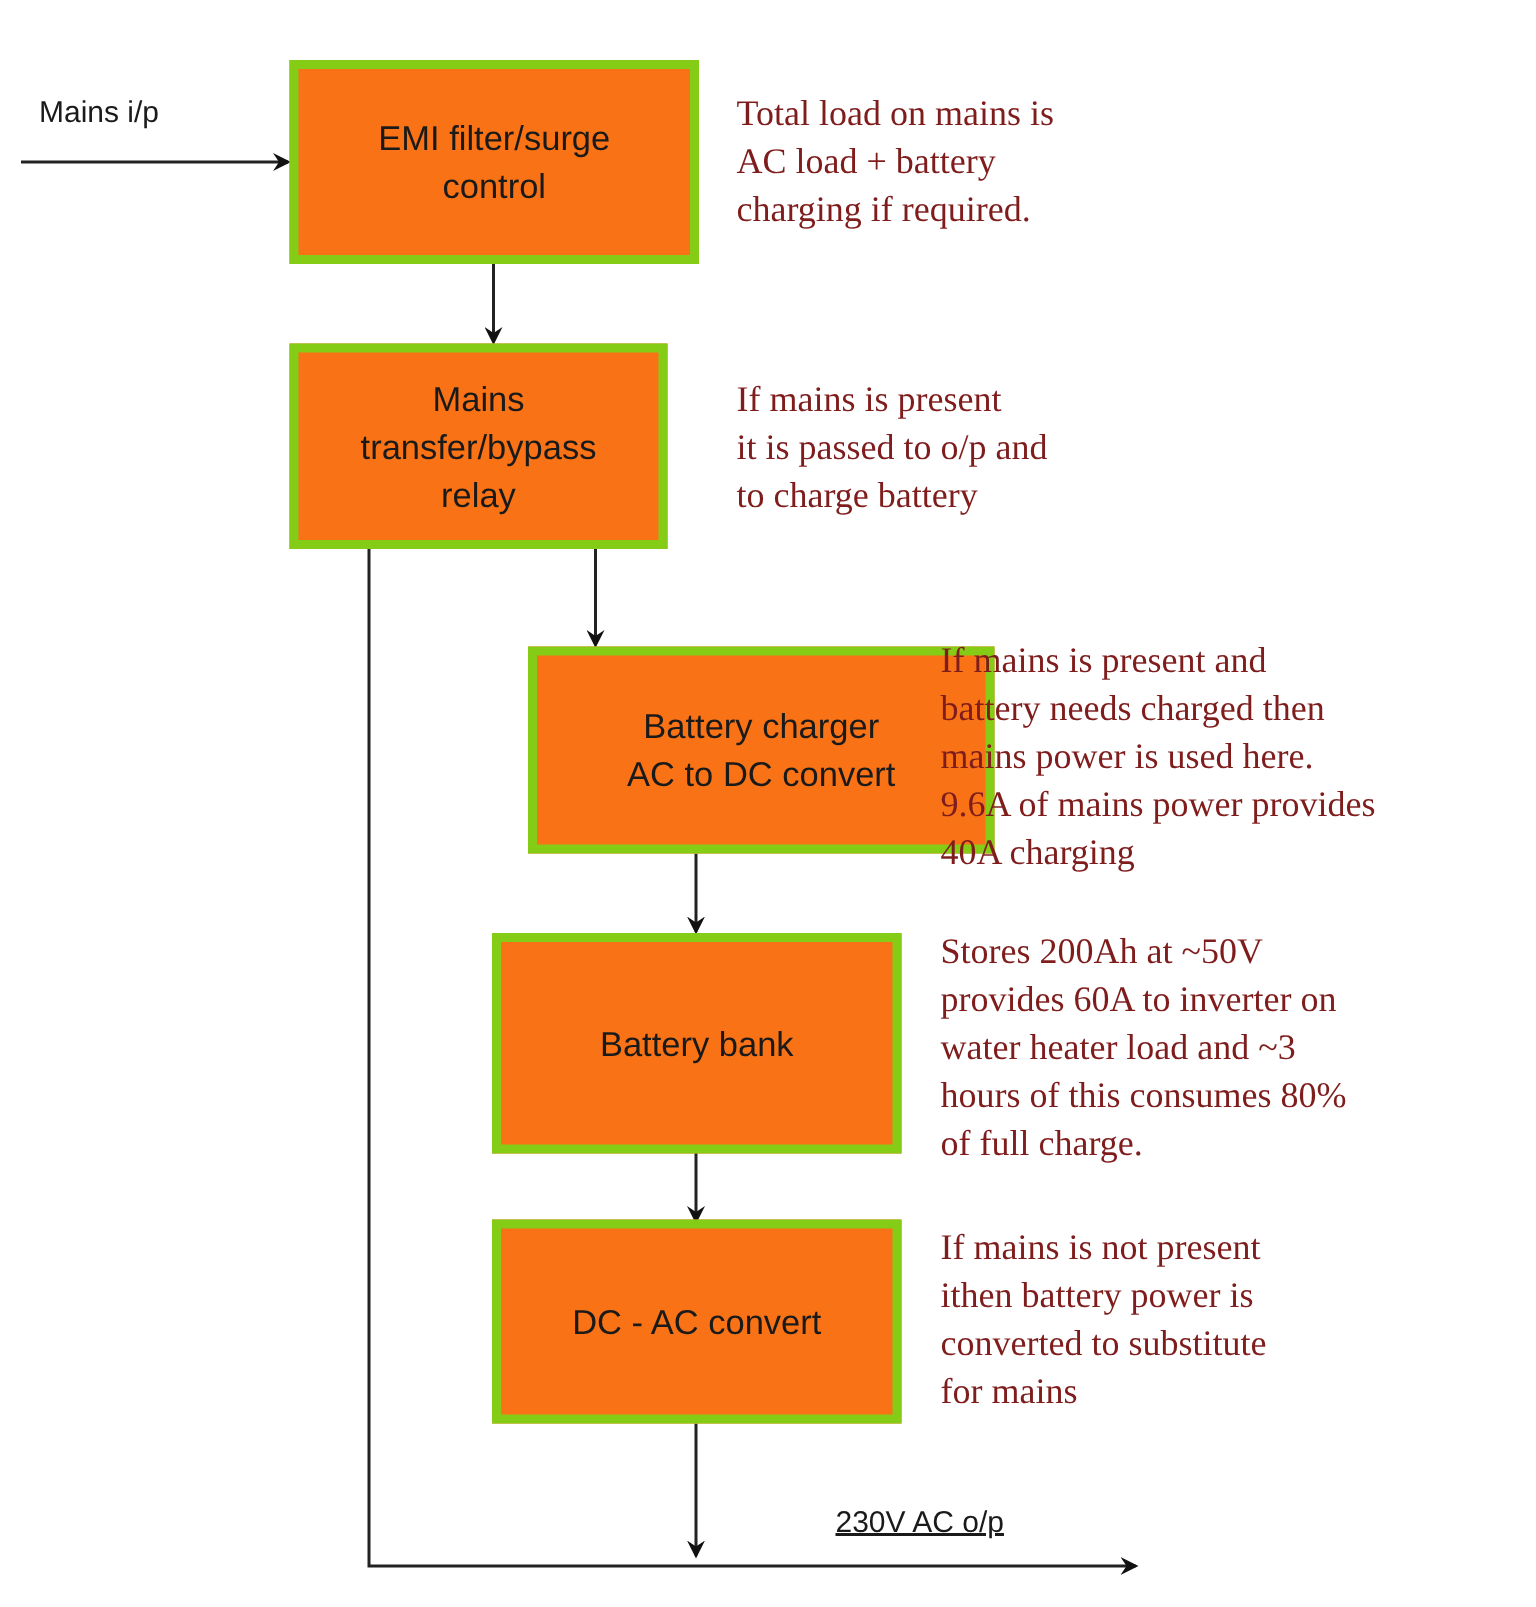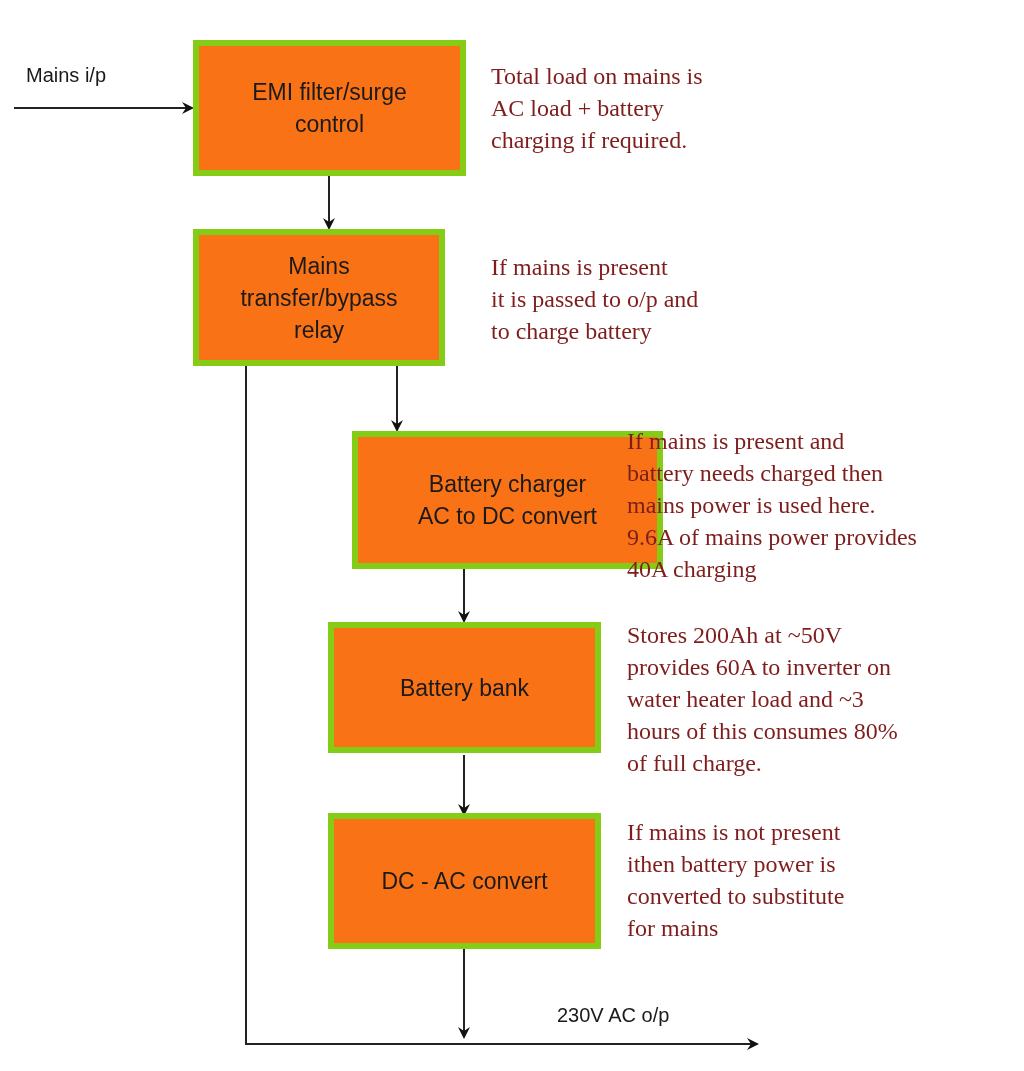--- a/index.html
+++ b/index.html
@@ -34,21 +34,21 @@
 
 <div class="label" style="left:26px; top:60px;">Mains i/p</div>
 
 <div class="box" style="left:193px; top:40px; width:273px; height:136px;">EMI filter/surge
 control</div>
 <div class="box" style="left:193px; top:229px; width:252px; height:137px;">Mains
 transfer/bypass
 relay</div>
 <div class="box" style="left:328px; top:431px; width:311px; height:138px;margin-left:24px;">Battery charger
 AC to DC convert</div>
-<div class="box" style="left:328px; top:622px; width:273px; height:131px;">Battery bank</div>
+<div class="box" style="left:328px; top:622px; width:273px; height:147px;">Battery bank</div>
 <div class="box" style="left:328px; top:813px; width:273px; height:136px;">DC - AC convert</div>
 
 <div class="note" style="left:491px; top:60px;">Total load on mains is
 AC load + battery
 charging if required.</div>
 <div class="note" style="left:491px; top:251px;">If mains is present
 it is passed to o/p and
 to charge battery</div>
 <div class="note" style="left:627px; top:409px;margin-top:16px;">If mains is present and
 battery needs charged then
@@ -58,13 +58,13 @@
 <div class="note" style="left:627px; top:619px;">Stores 200Ah at ~50V
 provides 60A to inverter on
 water heater load and ~3
 hours of this consumes 80%
 of full charge.</div>
 <div class="note" style="left:627px; top:816px;">If mains is not present
 ithen battery power is
 converted to substitute
 for mains</div>
 
-<div class="label" style="left:557px; top:1000px;">230V AC o/p</div>
+<div class="label" style="left:557px; top:1000px;text-decoration:underline;">230V AC o/p</div>
 
 </body></html>

